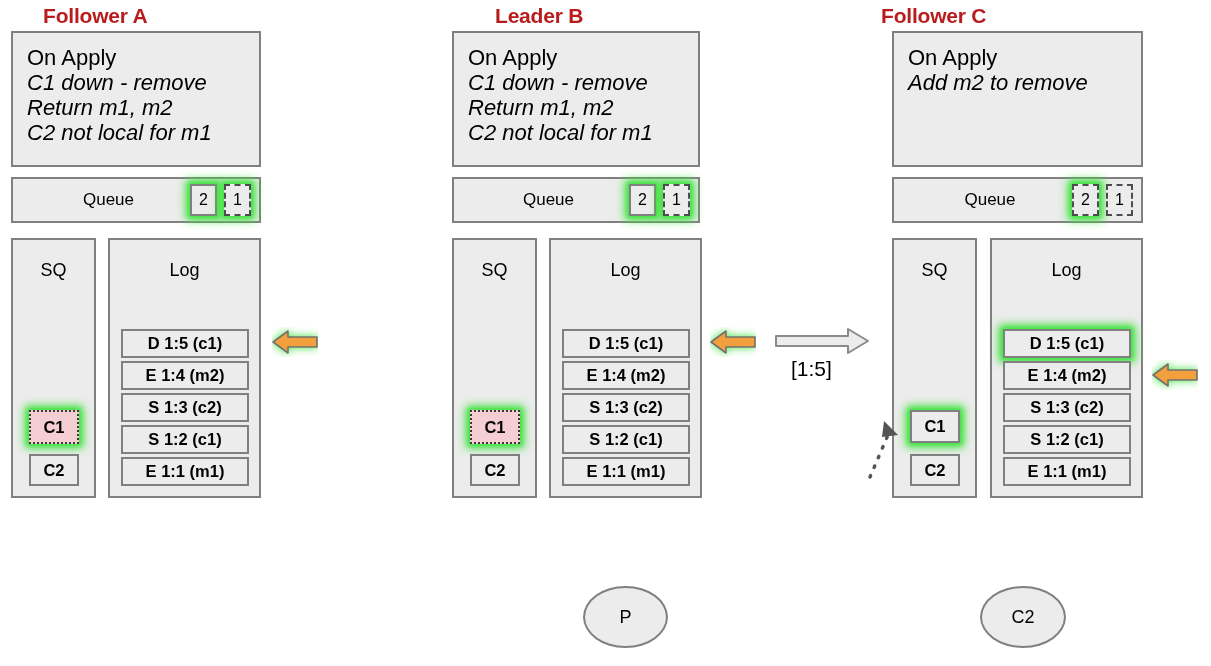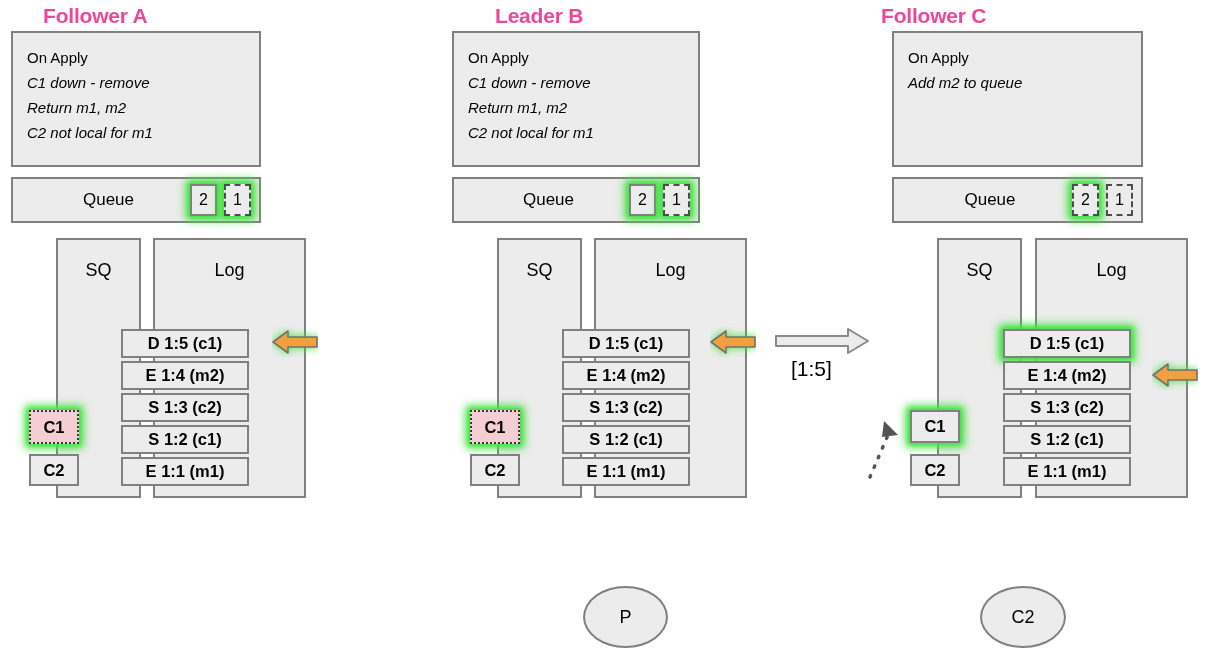--- a/index.html
+++ b/index.html
@@ -13,37 +13,37 @@
     position: relative;
     font-family: "Liberation Sans", sans-serif;
     color: #000000;
     overflow: hidden;
   }
 
   .node-title {
     position: absolute;
     font-size: 21px;
     font-weight: bold;
-    color: #ec4899;
+    color: #b91c1c;
     white-space: nowrap;
     letter-spacing: -0.2px;
   }
 
   .panel {
     position: absolute;
     background: #ececec;
     border: 2px solid #808080;
     box-sizing: border-box;
   }
 
   .apply-box {
     padding: 12px 14px 10px 14px;
   }
   .apply-line {
-    font-size: 15px;
+    font-size: 22px;
     line-height: 25px;
     white-space: nowrap;
   }
   .apply-line.it { font-style: italic; }
 
   .queue-box {
     display: flex;
     align-items: center;
     padding: 0 8px 0 14px;
   }
@@ -70,21 +70,20 @@
   }
   .qcell.solid { border: 2px solid #808080; }
   .qcell.dashed { border: 2px dashed #4d4d4d; }
   .glow { box-shadow: 0 0 9px 4px #3fe03f, 0 0 4px 2px #6cf06c; }
 
   .col-box {
     position: absolute;
     background: #ececec;
     border: 2px solid #808080;
     box-sizing: border-box;
-    margin-left: 45px;
   }
   .col-head {
     position: absolute;
     top: 20px;
     left: 0;
     right: 0;
     text-align: center;
     font-size: 18px;
   }
 
@@ -231,21 +230,21 @@
   <svg width="95" height="30" viewBox="0 0 95 30">
     <path d="M1 10 L73 10 L73 3 L93 15 L73 27 L73 20 L1 20 Z" fill="#ececec" stroke="#8a8a8a" stroke-width="2" stroke-linejoin="round"></path>
   </svg>
 </div>
 <div class="arrow-label" style="left:791px; top:357px;">[1:5]</div>
 
 <div class="node-title" style="left:881px; top:4px;">Follower C</div>
 
 <div class="panel apply-box" style="left:892px; top:31px; width:251px; height:136px;">
   <div class="apply-line">On Apply</div>
-  <div class="apply-line it">Add m2 to queue</div>
+  <div class="apply-line it">Add m2 to remove</div>
 </div>
 
 <div class="panel queue-box" style="left:892px; top:177px; width:251px; height:46px;">
   <div class="queue-label">Queue</div>
   <div class="queue-items">
     <div class="qcell dashed glow">2</div>
     <div class="qcell dashed">1</div>
   </div>
 </div>
 

